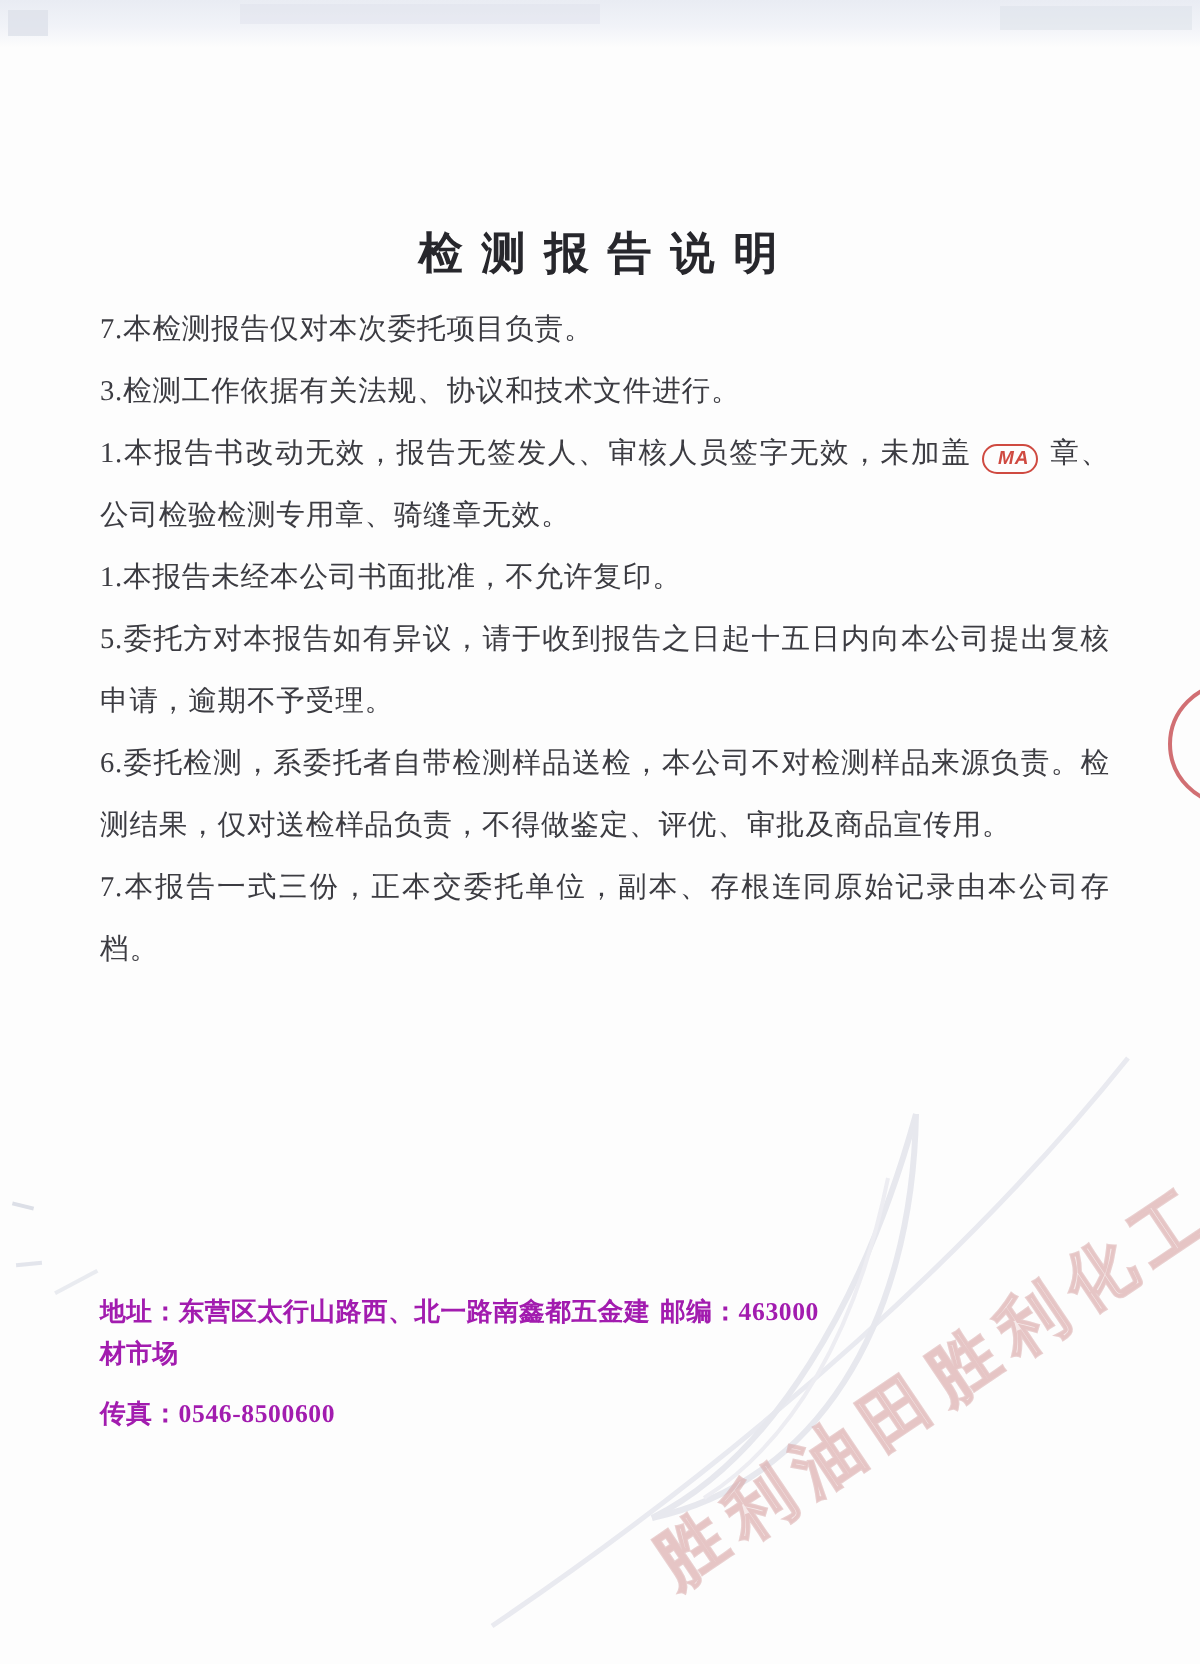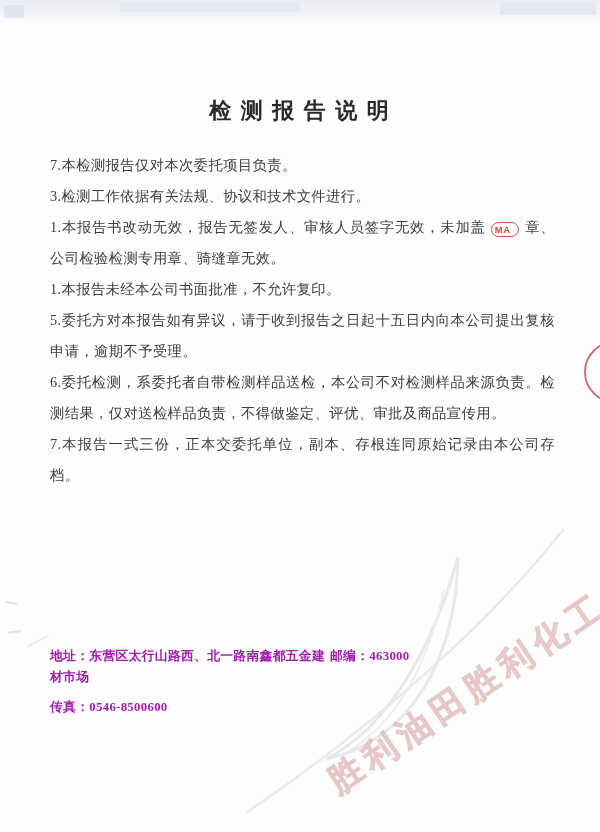--- a/index.html
+++ b/index.html
@@ -13,36 +13,36 @@
   .scan-band{
     position:absolute;left:0;top:0;width:600px;height:24px;
     background:linear-gradient(to bottom,#e9ecf3 0%,#f1f3f8 55%,#fdfdfd 100%);
   }
   .scan-blotch{position:absolute;background:#dde1ea;opacity:.8;}
   .scan-blotch.b1{left:4px;top:5px;width:20px;height:13px;}
   .scan-blotch.b2{left:120px;top:2px;width:180px;height:10px;opacity:.45;}
   .scan-blotch.b3{left:500px;top:3px;width:96px;height:12px;opacity:.55;}
 
   .title{
-    position:absolute;left:0;top:96px;width:600px;margin:0;
+    position:absolute;left:0;top:112px;width:600px;margin:0;
     text-align:center;font-size:22px;font-weight:600;letter-spacing:2px;
     color:#27272c;
   }
   .notes{
     position:absolute;left:50px;top:150px;width:505px;
     font-size:14.3px;line-height:31px;text-align:justify;
     letter-spacing:.4px;
   }
   .notes p{margin:0;}
   .cma{
     display:inline-block;vertical-align:-1px;margin:0 6px 0 5px;
     min-width:20px;height:13px;line-height:13px;padding:0 3px;
     border:1.5px solid #cf4a41;border-radius:8px;
-    color:#cf4a41;font-weight:bold;font-size:9.5px;text-align:left;
-    font-family:"Liberation Sans","DejaVu Sans",sans-serif;letter-spacing:.5px;
+    color:#cf4a41;font-weight:bold;font-size:9.5px;text-align:right;
+    font-family:"Liberation Sans","DejaVu Sans",sans-serif;letter-spacing:.5px;font-style:italic;
   }
   
   .stamp-arc{
     position:absolute;left:584px;top:341px;width:58px;height:58px;
     border:2px solid rgba(201,86,90,.85);border-radius:50%;
   }
   
   .swoosh{position:absolute;left:230px;top:515px;}
   
   .watermark{

